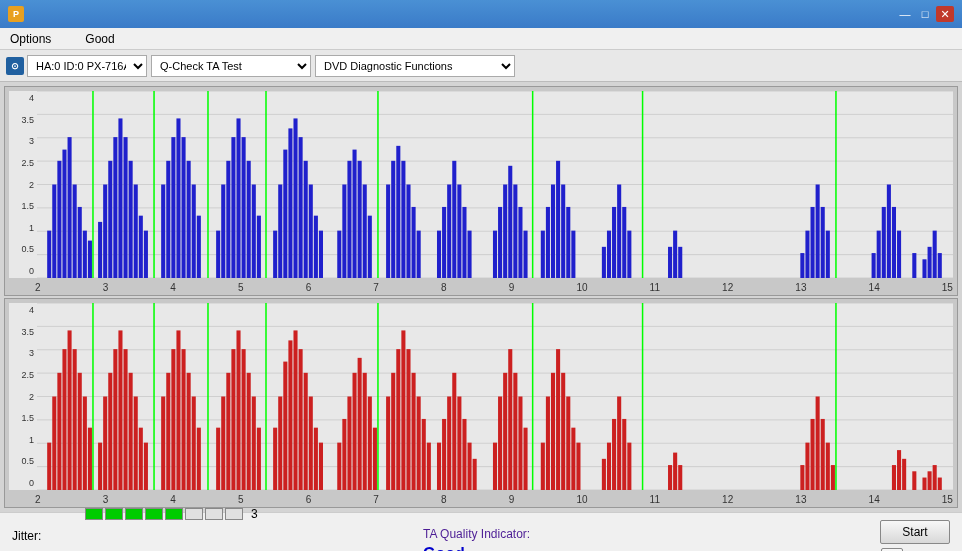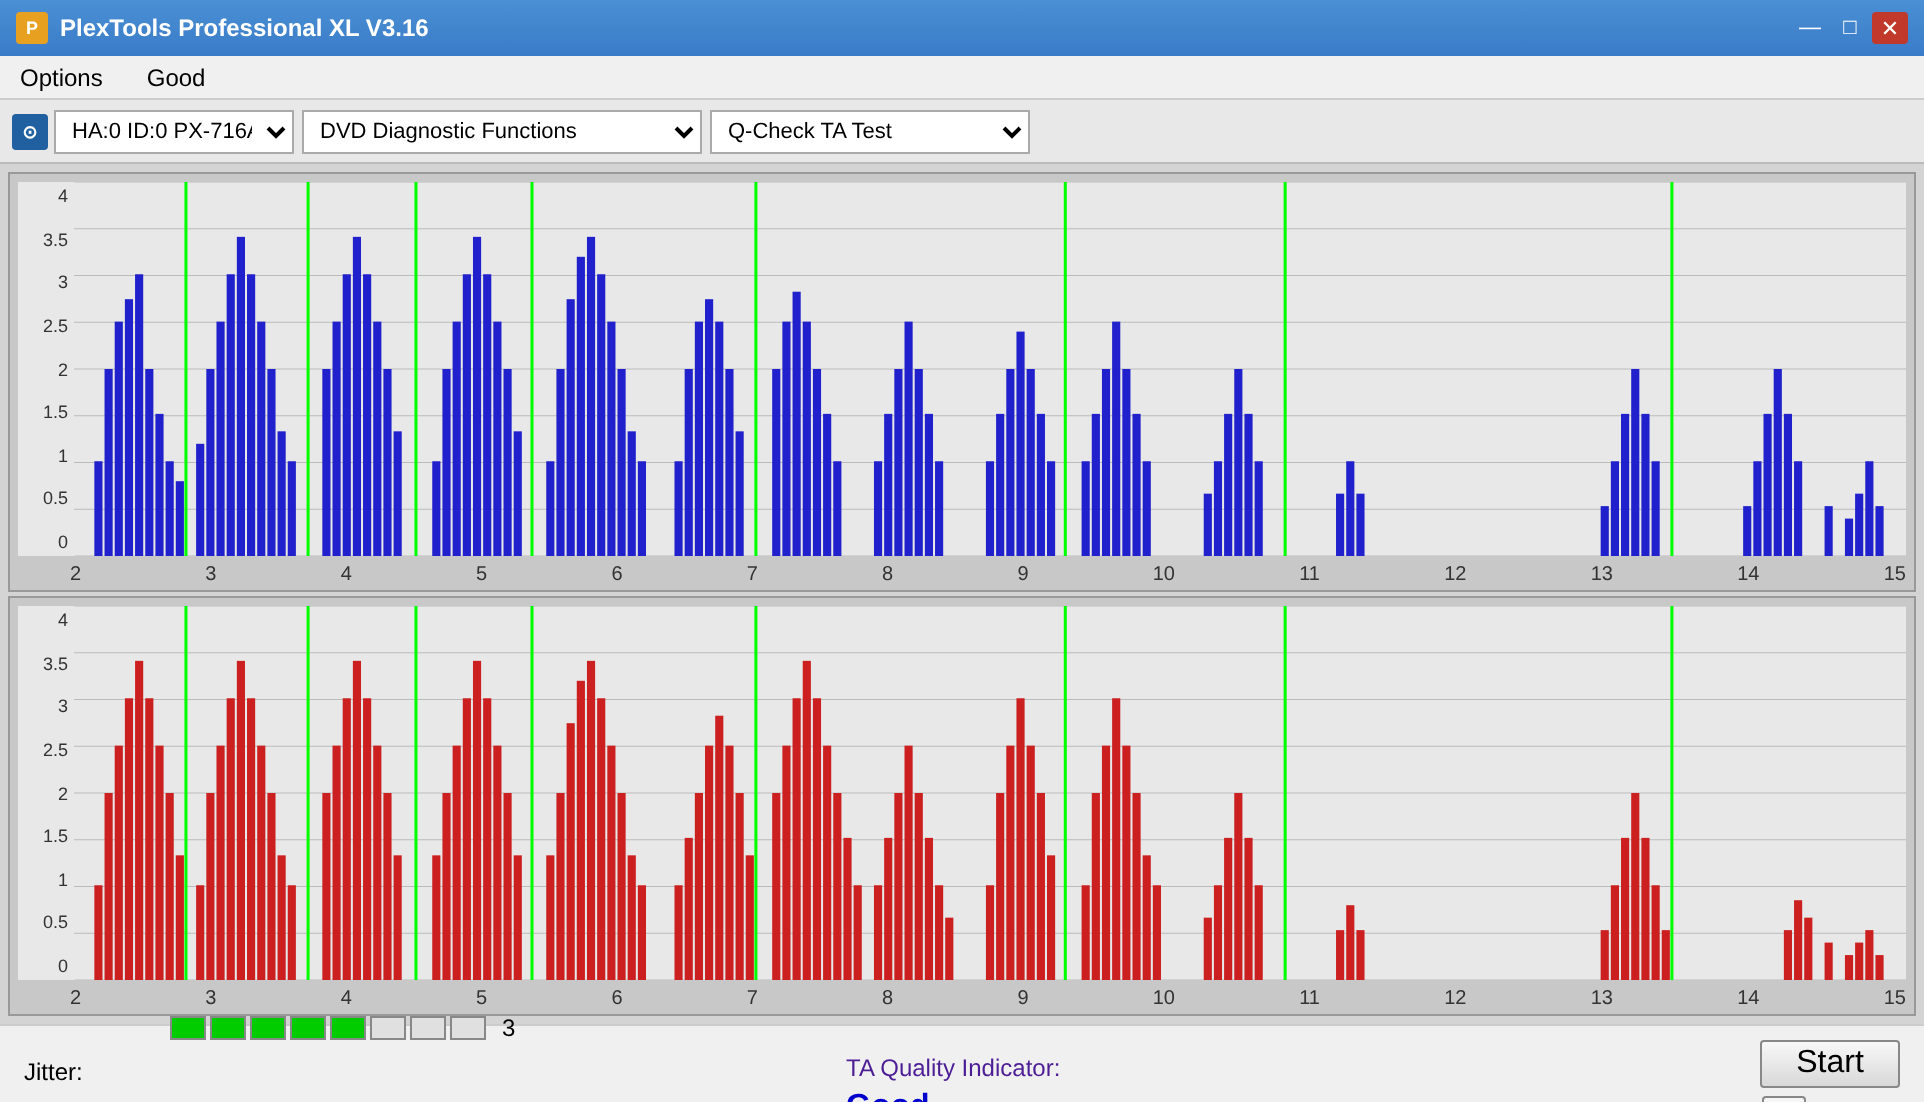--- a/index.html
+++ b/index.html
@@ -60,21 +60,21 @@
     .title-btn-close { background: #c0392b; color: white; border-radius: 2px; }
 
     
     #menu-bar {
       height: 22px;
       background: #f0f0f0;
       display: flex;
       align-items: center;
       padding: 0 4px;
       border-bottom: 1px solid #ccc;
-      gap: 10px;
+      gap: 22px;
     }
     .menu-item {
       padding: 2px 6px;
       cursor: pointer;
       font-size: 12px;
       color: #000;
     }
 
     
     #toolbar {
@@ -216,21 +216,21 @@
       flex-direction: column;
       align-items: center;
       gap: 4px;
     }
     .start-button {
       width: 70px;
       height: 24px;
       background: linear-gradient(to bottom, #f8f8f8, #d8d8d8);
       border: 1px solid #888;
       cursor: pointer;
-      font-size: 16px;
+      font-size: 12px;
       border-radius: 2px;
       margin-left: 46px;
     }
     .info-btn {
       width: 22px;
       height: 22px;
       background: linear-gradient(to bottom, #f8f8f8, #d8d8d8);
       border: 1px solid #888;
       cursor: pointer;
       font-size: 12px;
@@ -260,46 +260,45 @@
     }
   </style>
 </head>
 <body>
 
 <div id="title-bar">
   <div id="title-bar-left">
     <div class="title-bar-icon">
       <span>P</span>
     </div>
-    <span>PlexTools Professional XL V3.16</span>
   </div>
   <div id="title-bar-controls">
     <button class="title-btn title-btn-min">—</button>
     <button class="title-btn title-btn-max">□</button>
     <button class="title-btn title-btn-close">✕</button>
   </div>
 </div>
 
 <div id="menu-bar">
   <span class="menu-item">Options</span>
   <span class="menu-item">Good</span>
 </div>
 
 <div id="toolbar">
   <div class="drive-selector">
     <div class="drive-icon">⊙</div>
     <select id="drive-select">
       <option>HA:0 ID:0  PX-716A</option>
     </select>
   </div>
+  <select id="test-select">
+    <option>Q-Check TA Test</option>
+  </select>
   <select id="function-select">
     <option>DVD Diagnostic Functions</option>
-  </select>
-  <select id="test-select">
-    <option>Q-Check TA Test</option>
   </select>
 </div>
 
 <div id="main-content">
 
   <div class="chart-container">
     <div class="chart-area">
       <div class="y-axis">
         <span>4</span>
         <span>3.5</span>

